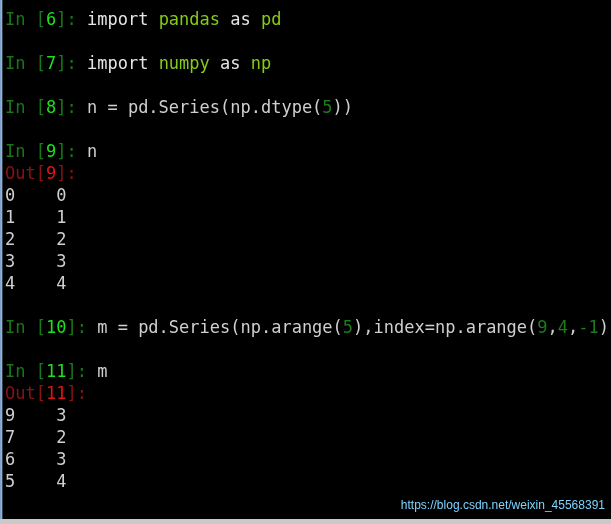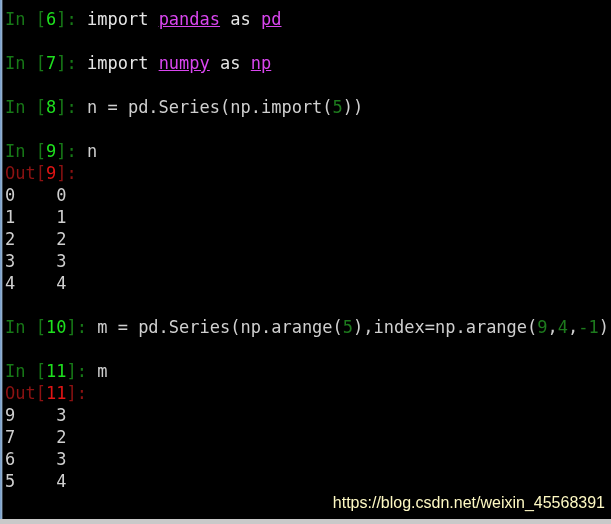--- a/index.html
+++ b/index.html
@@ -61,50 +61,50 @@
   
   .pin     { color: #177a17; }   
   .pnum    { color: #1ee01e; }   
   .pout    { color: #8d1212; text-align: center; }   
   .ponum   { color: #e01414; }   
   .colon   { color: #177a17; }
   .ocolon  { color: #8d1212; }
 
   
   .kw   { color: #e5e5e5; }      
-  .mod  { color: #d946ef; text-decoration: underline; }      
+  .mod  { color: #84cc16; }      
   .txt  { color: #cfcfcf; }      
   .num  { color: #1d7a1d; }      
 
   
   .res { color: #cfcfcf; }
 
   #watermark {
     position: absolute;
     right: 6px;
     bottom: 12px;
     font-family: "Liberation Sans", sans-serif;
-    font-size: 16px;
-    color: #fef9c3;
+    font-size: 12px;
+    color: #7dd3fc;
     white-space: nowrap;
   }
 </style>
 </head>
 <body>
 
 <div id="console">
 
   <div id="left-rail"></div>
 
   <div id="stream">
       <div class="line"><span class="pin">In </span><span class="pin">[</span><span class="pnum">6</span><span class="pin">]</span><span class="colon">: </span><span class="kw">import</span><span class="txt"> </span><span class="mod">pandas</span><span class="txt"> </span><span class="kw">as</span><span class="txt"> </span><span class="mod">pd</span></div>
       <div class="line blank"> </div>
       <div class="line"><span class="pin">In </span><span class="pin">[</span><span class="pnum">7</span><span class="pin">]</span><span class="colon">: </span><span class="kw">import</span><span class="txt"> </span><span class="mod">numpy</span><span class="txt"> </span><span class="kw">as</span><span class="txt"> </span><span class="mod">np</span></div>
       <div class="line blank"> </div>
-      <div class="line"><span class="pin">In </span><span class="pin">[</span><span class="pnum">8</span><span class="pin">]</span><span class="colon">: </span><span class="txt">n = pd.Series(np.import(</span><span class="num">5</span><span class="txt">))</span></div>
+      <div class="line"><span class="pin">In </span><span class="pin">[</span><span class="pnum">8</span><span class="pin">]</span><span class="colon">: </span><span class="txt">n = pd.Series(np.dtype(</span><span class="num">5</span><span class="txt">))</span></div>
       <div class="line blank"> </div>
       <div class="line"><span class="pin">In </span><span class="pin">[</span><span class="pnum">9</span><span class="pin">]</span><span class="colon">: </span><span class="txt">n</span></div>
       <div class="line"><span class="pout">Out</span><span class="pout">[</span><span class="ponum">9</span><span class="pout">]</span><span class="ocolon">: </span></div>
       <div class="line res">0    0</div>
       <div class="line res">1    1</div>
       <div class="line res">2    2</div>
       <div class="line res">3    3</div>
       <div class="line res">4    4</div>
       <div class="line blank"> </div>
       <div class="line"><span class="pin">In </span><span class="pin">[</span><span class="pnum">10</span><span class="pin">]</span><span class="colon">: </span><span class="txt">m = pd.Series(np.arange(</span><span class="num">5</span><span class="txt">),index=np.arange(</span><span class="num">9</span><span class="txt">,</span><span class="num">4</span><span class="txt">,</span><span class="num">-1</span><span class="txt">))</span></div>

